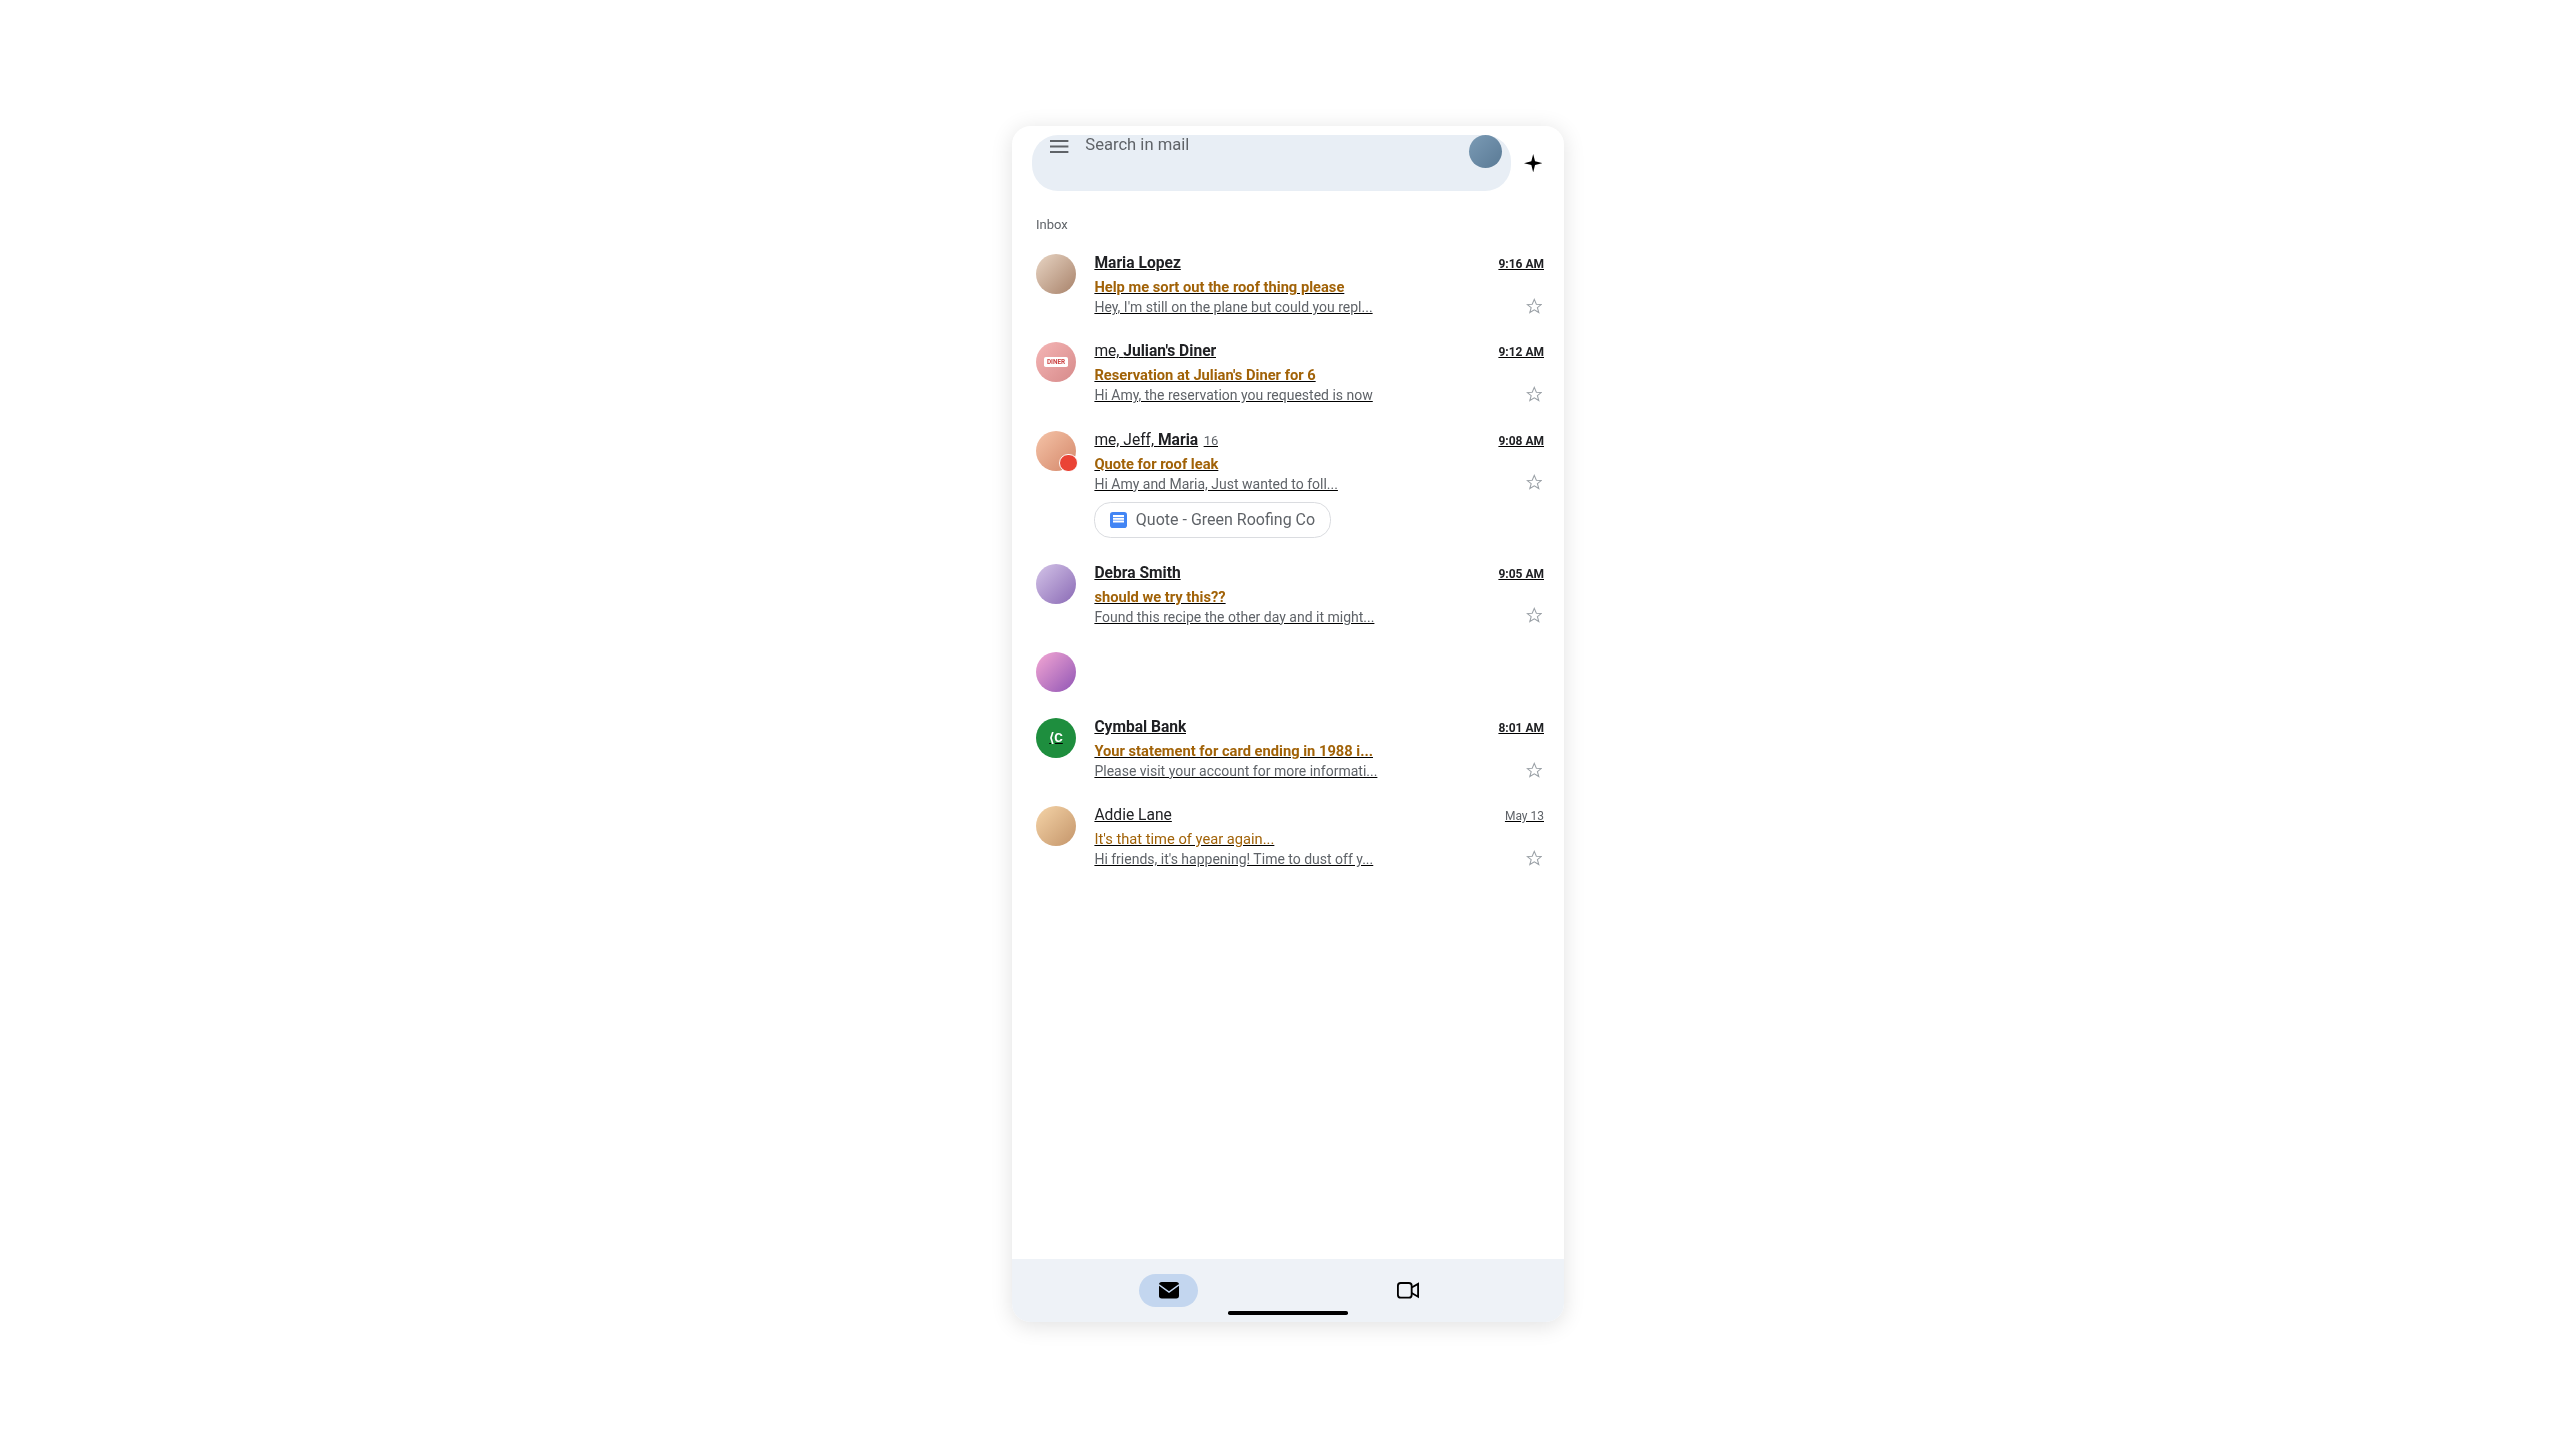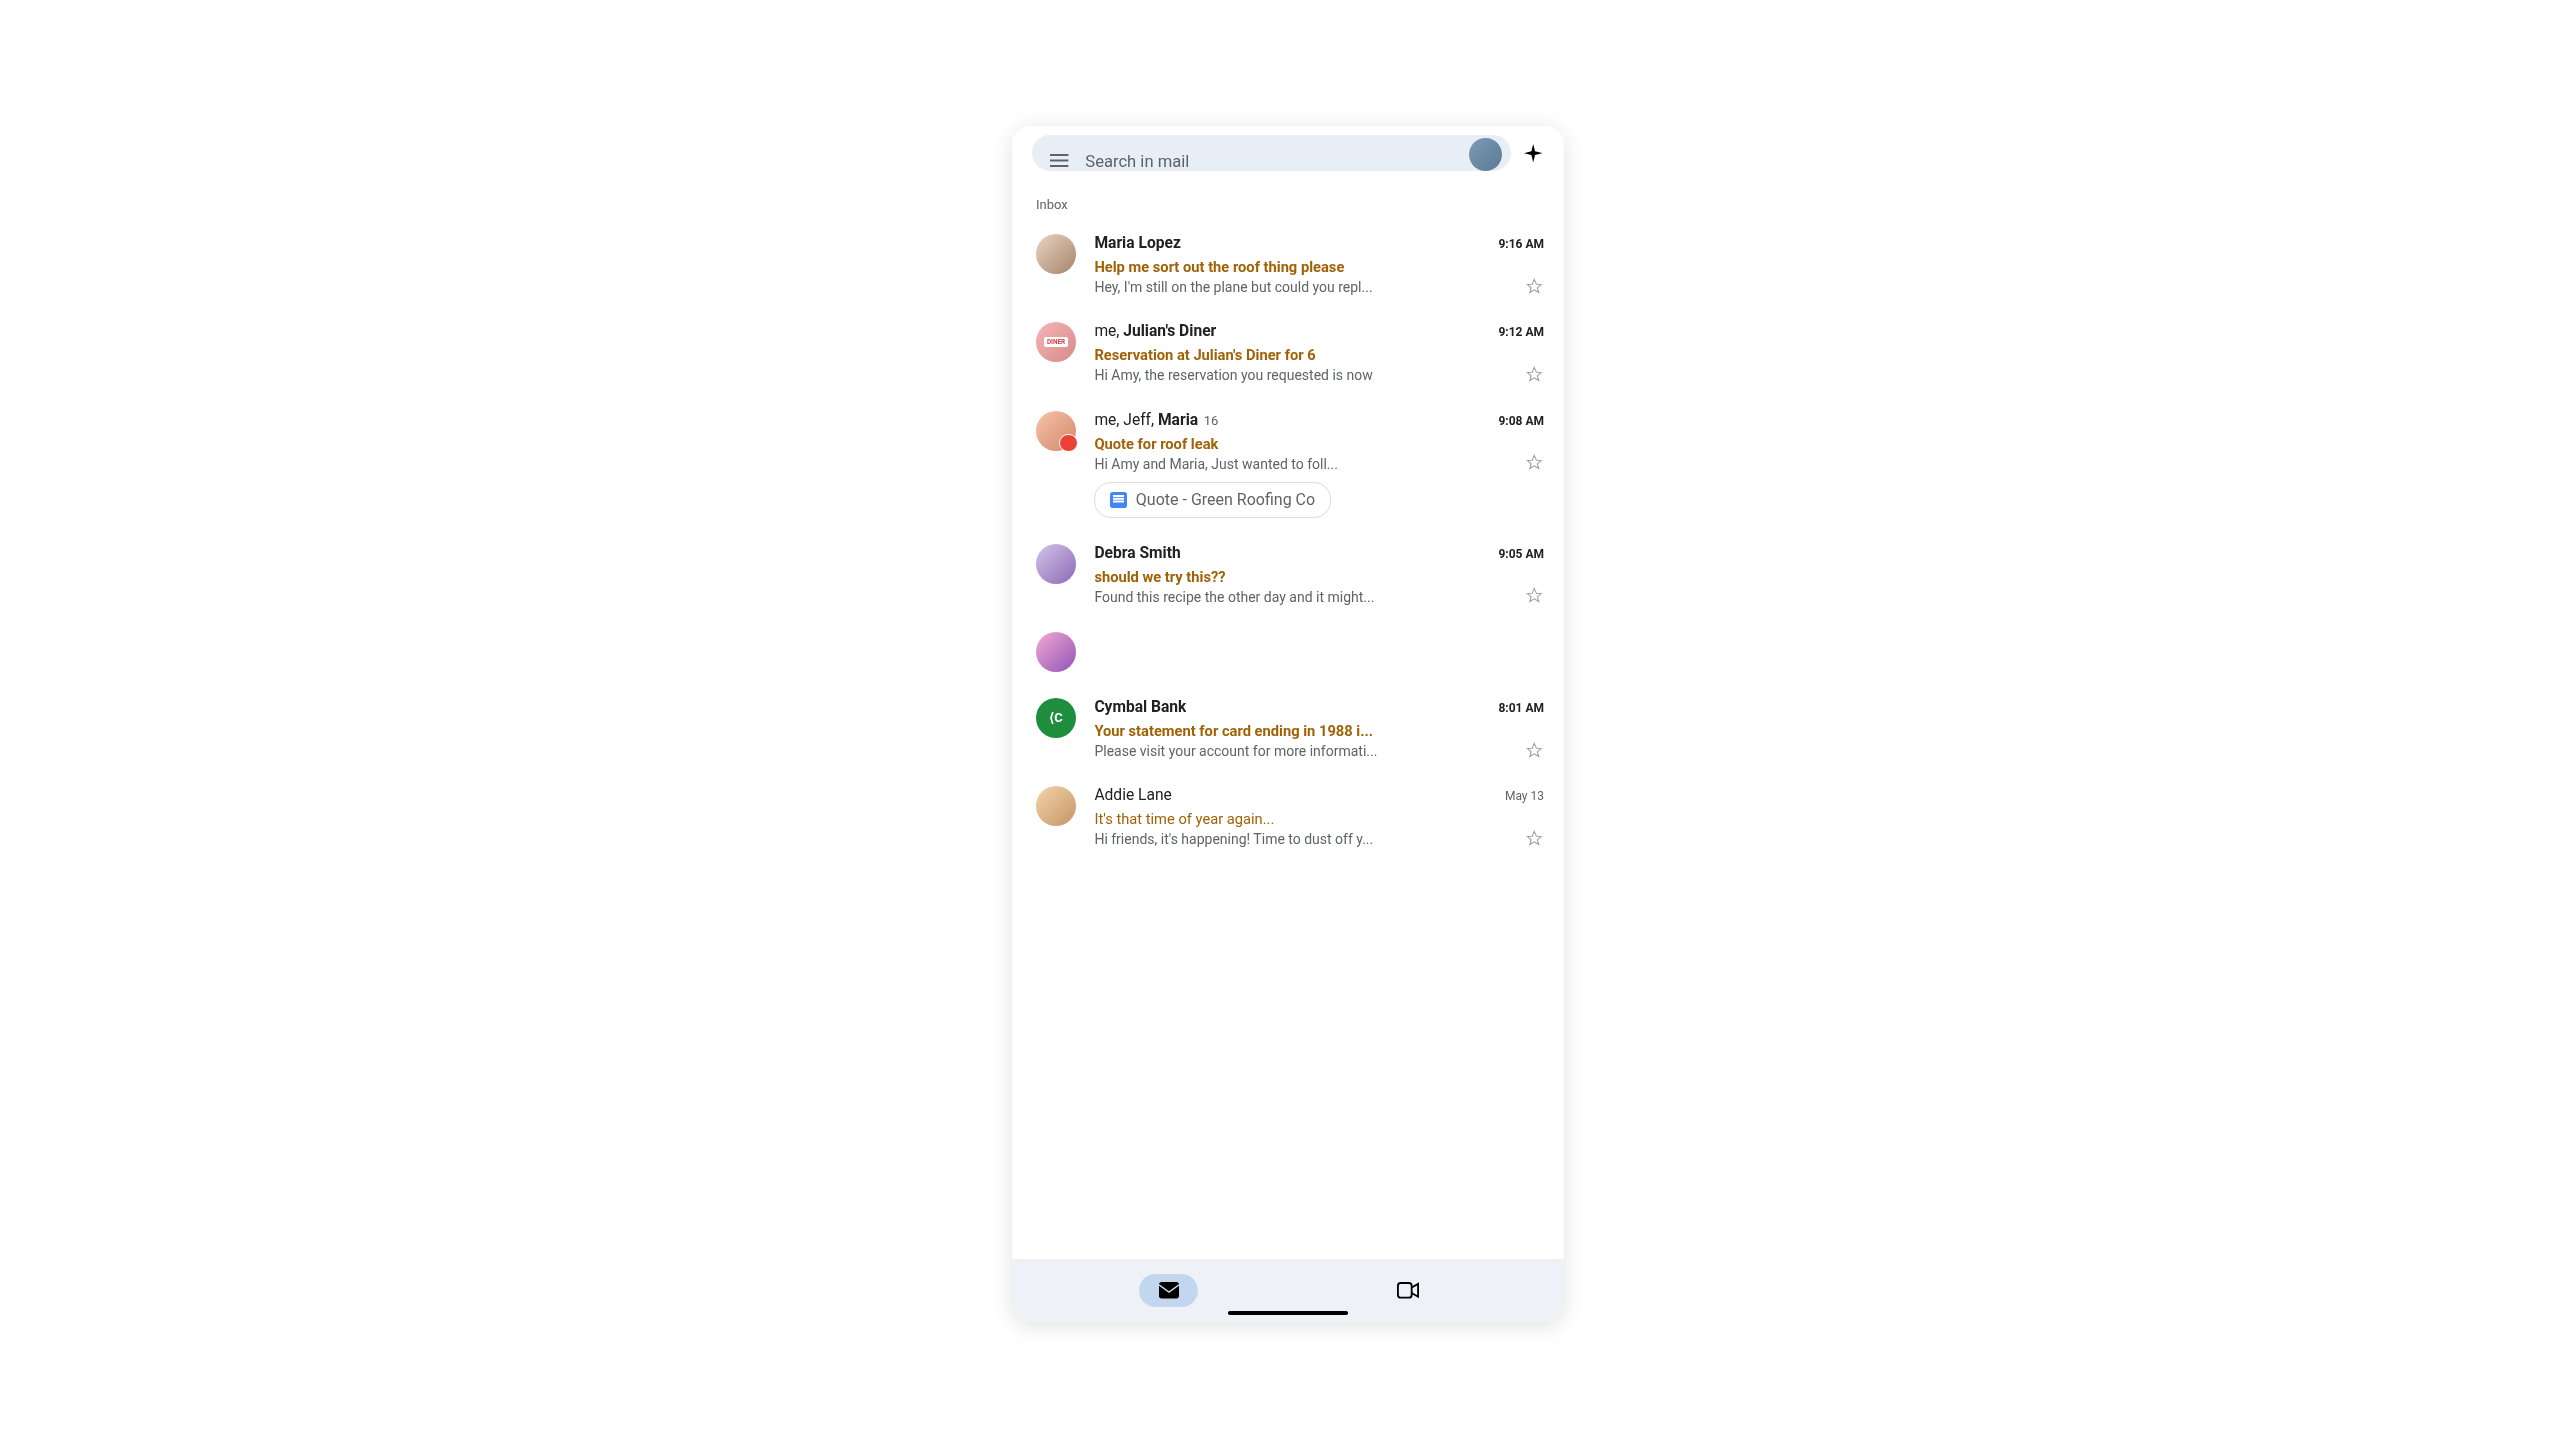--- a/index.html
+++ b/index.html
@@ -59,25 +59,25 @@
       display: inline-block;
     }
     .search-row {
       display: flex;
       align-items: center;
       padding: 9.2px 20px;
       gap: 11px;
     }
     .search-bar {
       flex: 1;
-      height: 36px;
+      height: 56px;
       background: #e8eef5;
       border-radius: 26px;
       display: flex;
-      align-items: flex-end;
+      align-items: flex-start;
       padding: 0 9.2px 0 16.6px;
       gap: 14.7px;
     }
     .hamburger {
       display: flex;
       align-items: center;
       justify-content: center;
       width: 22px;
       height: 22px;
       cursor: pointer;
@@ -109,20 +109,21 @@
     }
     .email-list {
       flex: 1;
       overflow-y: hidden;
     }
     .email-item {
       display: flex;
       padding: 13px 20px 13px 24px;
       gap: 18.4px;
       cursor: pointer;
+      text-decoration: underline;
     }
     .email-avatar {
       width: 40px;
       height: 40px;
       border-radius: 50%;
       flex-shrink: 0;
       display: flex;
       align-items: center;
       justify-content: center;
       font-size: 16.6px;

